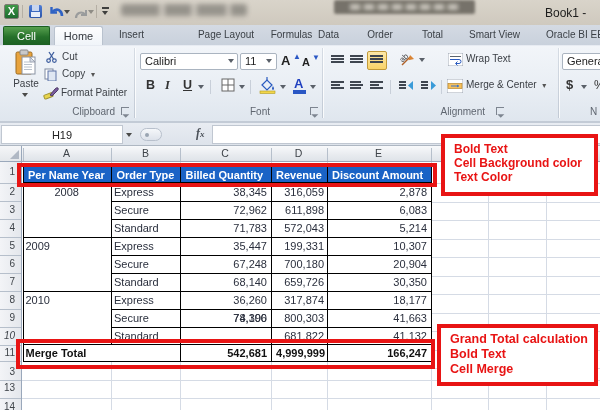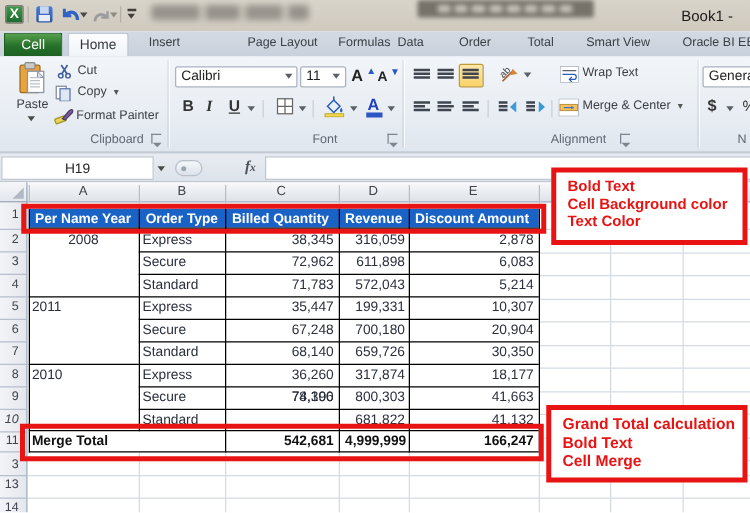--- a/index.html
+++ b/index.html
@@ -352,21 +352,21 @@
 <div class="abs cell num" style="left:270.5px;top:183.8px;width:53.5px;">316,059</div>
 <div class="abs cell num" style="left:326.5px;top:183.8px;width:100.5px;">2,878</div>
 <div class="abs cell" style="left:114.0px;top:201.8px;width:60px;">Secure</div>
 <div class="abs cell num" style="left:180.0px;top:201.8px;width:87.0px;">72,962</div>
 <div class="abs cell num" style="left:270.5px;top:201.8px;width:53.5px;">611,898</div>
 <div class="abs cell num" style="left:326.5px;top:201.8px;width:100.5px;">6,083</div>
 <div class="abs cell" style="left:114.0px;top:219.8px;width:60px;">Standard</div>
 <div class="abs cell num" style="left:180.0px;top:219.8px;width:87.0px;">71,783</div>
 <div class="abs cell num" style="left:270.5px;top:219.8px;width:53.5px;">572,043</div>
 <div class="abs cell num" style="left:326.5px;top:219.8px;width:100.5px;">5,214</div>
-<div class="abs cell" style="left:25.5px;top:237.8px;width:80px;">2011</div>
+<div class="abs cell" style="left:25.5px;top:237.8px;width:80px;">2009</div>
 <div class="abs cell" style="left:114.0px;top:237.8px;width:60px;">Express</div>
 <div class="abs cell num" style="left:180.0px;top:237.8px;width:87.0px;padding-left:16px;">35,447</div>
 <div class="abs cell num" style="left:270.5px;top:237.8px;width:53.5px;">199,331</div>
 <div class="abs cell num" style="left:326.5px;top:237.8px;width:100.5px;">10,307</div>
 <div class="abs cell" style="left:114.0px;top:255.8px;width:60px;">Secure</div>
 <div class="abs cell num" style="left:180.0px;top:255.8px;width:87.0px;">67,248</div>
 <div class="abs cell num" style="left:270.5px;top:255.8px;width:53.5px;">700,180</div>
 <div class="abs cell num" style="left:326.5px;top:255.8px;width:100.5px;">20,904</div>
 <div class="abs cell" style="left:114.0px;top:273.8px;width:60px;">Standard</div>
 <div class="abs cell num" style="left:180.0px;top:273.8px;width:87.0px;">68,140</div>

